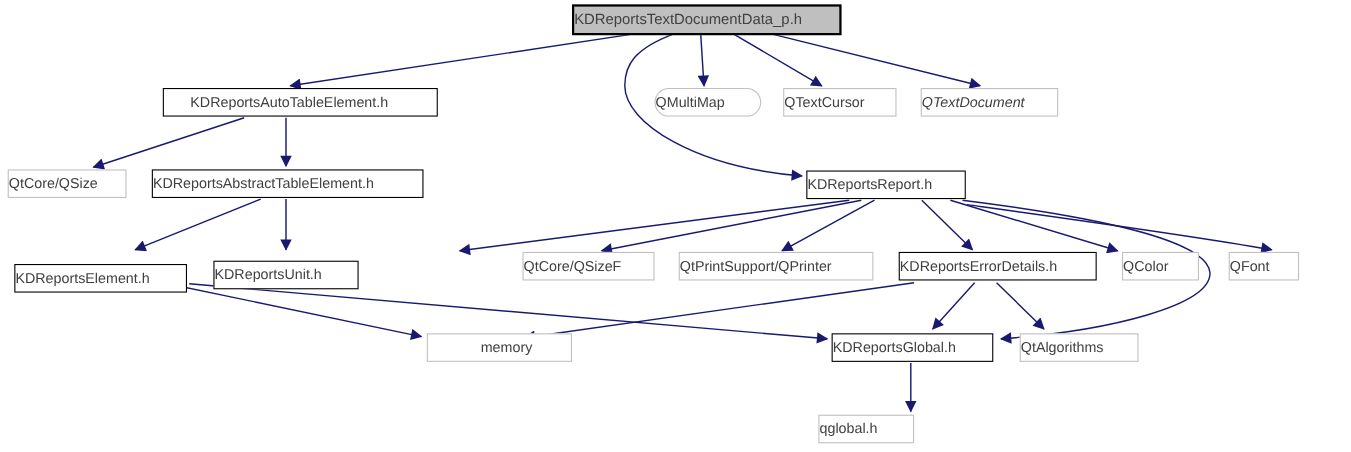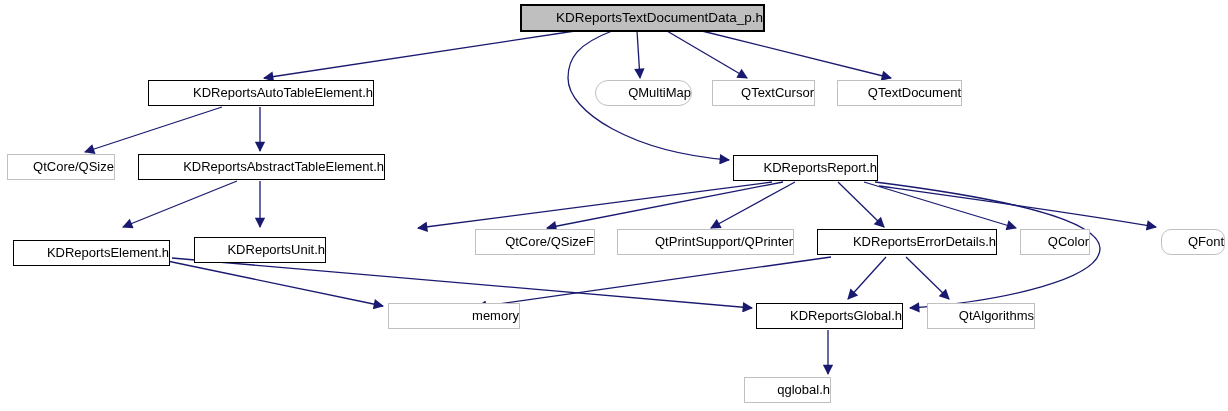--- a/index.html
+++ b/index.html
@@ -8,23 +8,23 @@
     width:1228px;height:411px;
     background:#ffffff;
     font-family:"Liberation Sans","DejaVu Sans",sans-serif;
     overflow:hidden;
   }
   #edges{position:absolute;left:0;top:0;width:1228px;height:411px;}
   .node{
     position:absolute;
     height:24px;
     line-height:24px;
-    text-align:right;
+    text-align:left;
     font-size:13px;
-    color:#000000;
+    color:#404040;
     background:#ffffff;
     border:1px solid #000000;
     white-space:nowrap;
     box-sizing:content-box;
   }
   .node.external{border-color:#c0c0c0;}
   .node.main{background:#bfbfbf;border-width:2px;font-size:13.5px;}
   path.edge{fill:none;stroke:#191970;stroke-width:1.3;}
 </style>
 </head>
@@ -57,48 +57,48 @@
     <path class="edge" marker-end="url(#arrow)" d="M879,186 C980,200 1082,214 1156,227"></path>
     <path class="edge" marker-end="url(#arrow)" d="M875,182 C1010,199 1098,220 1100,248 C1101,278 1008,301 910,308"></path>
     <path class="edge" marker-end="url(#arrow)" d="M831,257 L477,307"></path>
     <path class="edge" marker-end="url(#arrow)" d="M886,257 L848,299"></path>
     <path class="edge" marker-end="url(#arrow)" d="M906,257 L949,299"></path>
     <path class="edge" marker-end="url(#arrow)" d="M828,330 L828,374"></path>
   </svg>
 
   <div class="node main" style="left:520px;top:4px;width:241px;">KDReportsTextDocumentData_p.h</div>
 
-  <div class="node internal" style="left:148px;top:80px;width:224px;">KDReportsAutoTableElement.h</div>
+  <div class="node internal" style="left:148px;top:80px;width:224px;padding-left:24px;">KDReportsAutoTableElement.h</div>
 
   <div class="node external" style="left:595px;top:80px;width:95px;border-radius:13px;">QMultiMap</div>
 
   <div class="node external" style="left:712px;top:80px;width:101px;">QTextCursor</div>
 
-  <div class="node external" style="left:837px;top:80px;width:123px;">QTextDocument</div>
+  <div class="node external" style="left:837px;top:80px;width:123px;font-style:italic;">QTextDocument</div>
 
   <div class="node external" style="left:7px;top:154px;width:106px;">QtCore/QSize</div>
 
   <div class="node internal" style="left:138px;top:154px;width:245px;">KDReportsAbstractTableElement.h</div>
 
   <div class="node internal" style="left:733px;top:155px;width:143px;">KDReportsReport.h</div>
 
   <div class="node internal" style="left:13px;top:240px;width:155px;">KDReportsElement.h</div>
 
   <div class="node internal" style="left:194px;top:219px;width:130px;margin-top:18px;">KDReportsUnit.h</div>
 
 
   <div class="node external" style="left:475px;top:229px;width:118px;">QtCore/QSizeF</div>
 
   <div class="node external" style="left:617px;top:229px;width:175px;">QtPrintSupport/QPrinter</div>
 
   <div class="node internal" style="left:817px;top:229px;width:178px;">KDReportsErrorDetails.h</div>
 
   <div class="node external" style="left:1020px;top:229px;width:68px;">QColor</div>
 
-  <div class="node external" style="left:1161px;top:229px;width:62px;border-radius:10px;">QFont</div>
+  <div class="node external" style="left:1117px;top:229px;width:62px;">QFont</div>
 
   <div class="node external" style="left:388px;top:303px;width:82px;padding-left:48px;">memory</div>
 
   <div class="node internal" style="left:756px;top:303px;width:145px;">KDReportsGlobal.h</div>
 
   <div class="node external" style="left:927px;top:303px;width:106px;">QtAlgorithms</div>
 
   <div class="node external" style="left:744px;top:377px;width:85px;">qglobal.h</div>
 
 </div>

